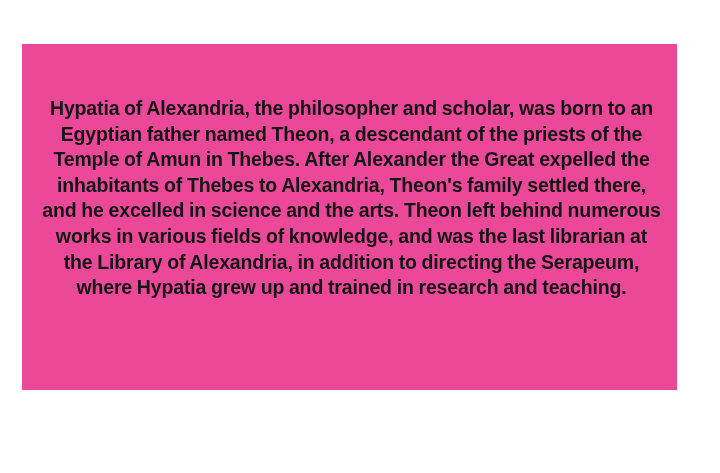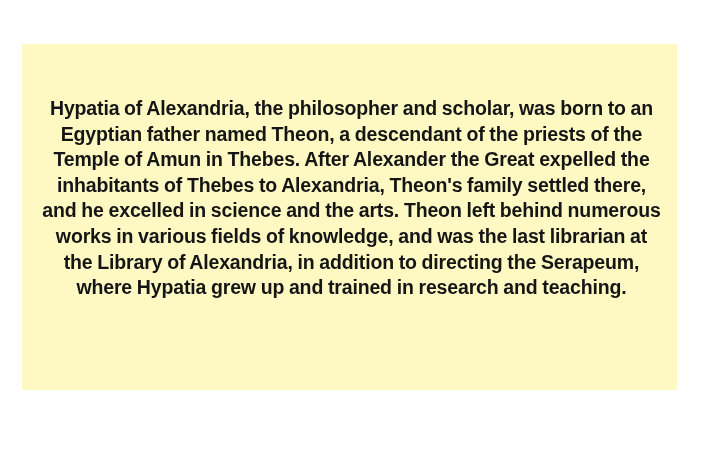--- a/index.html
+++ b/index.html
@@ -18,21 +18,21 @@
     width: 720px;
     height: 473px;
     background: #ffffff;
   }
   #text-panel {
     position: absolute;
     left: 22px;
     top: 44px;
     width: 655px;
     height: 346px;
-    background: #fef9c3;
+    background: #ec4899;
     box-sizing: border-box;
   }
   #paragraph-block {
     position: absolute;
     left: 0;
     top: 0;
     width: 655px;
     padding: 52px 16px 0 20px;
     box-sizing: border-box;
   }

